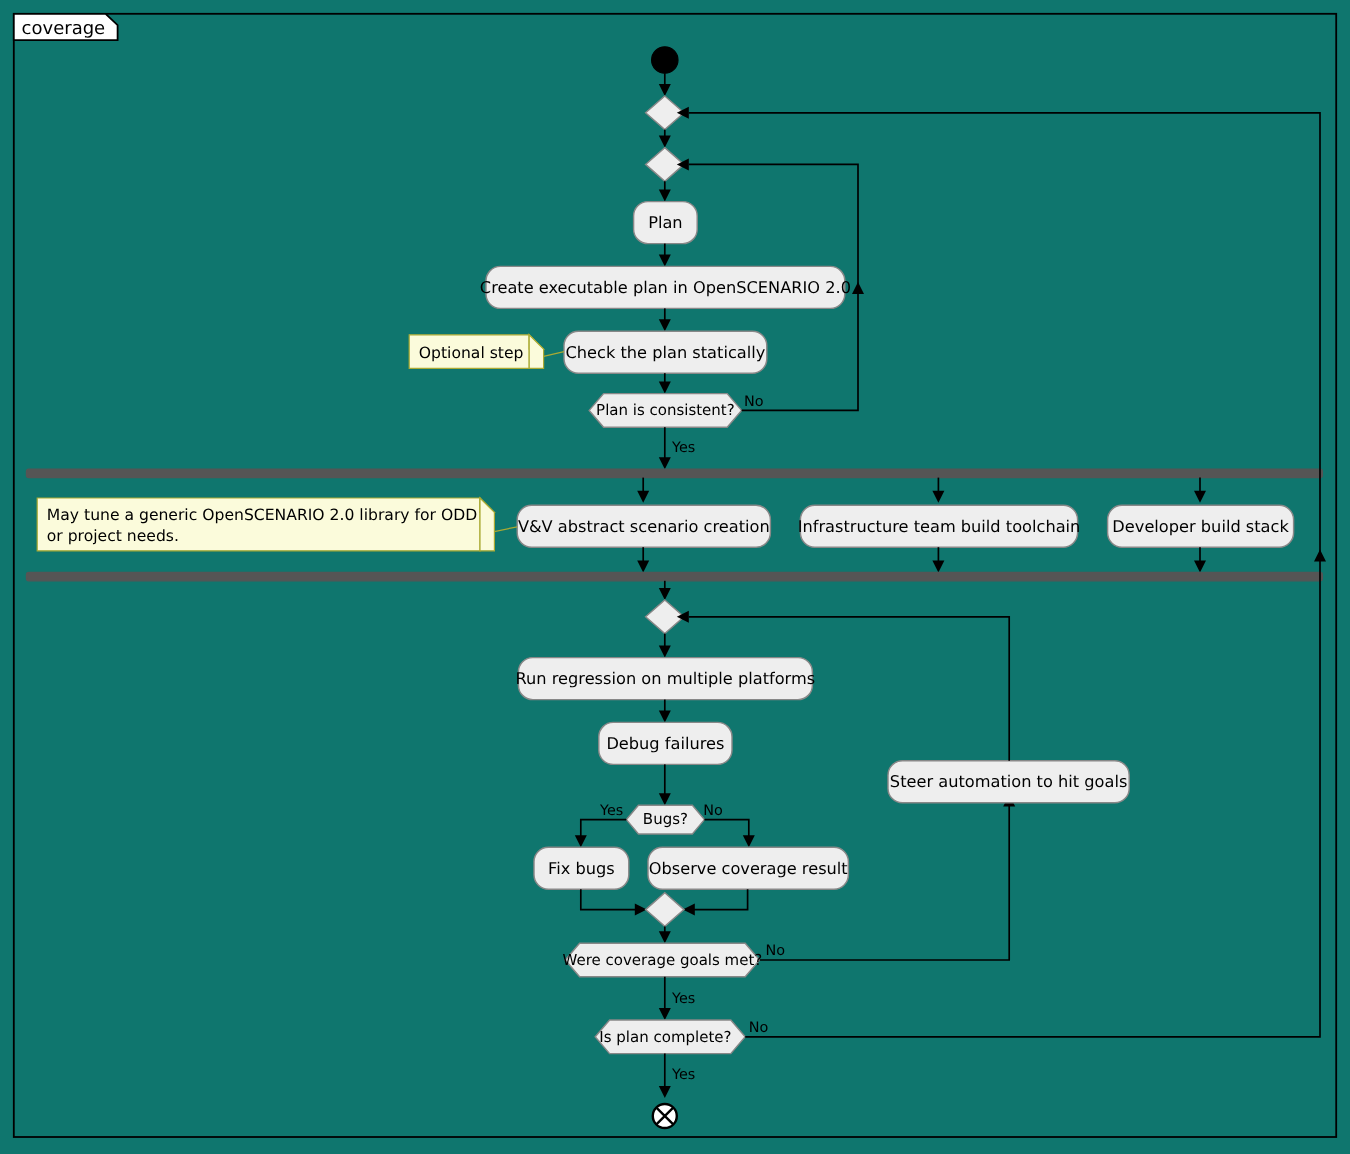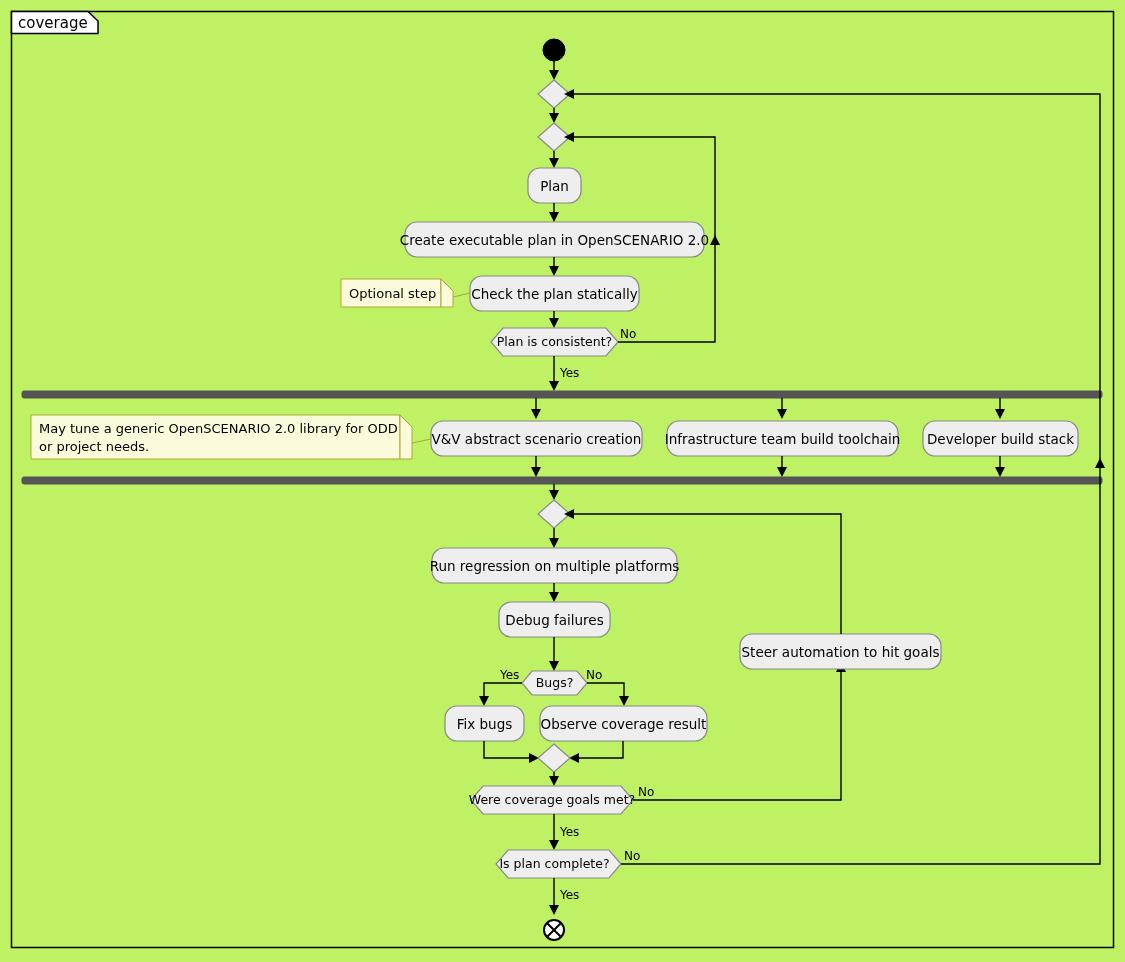--- a/index.html
+++ b/index.html
@@ -4,21 +4,21 @@
 <style>
   html, body {
     margin: 0;
     padding: 0;
     background: #ffffff;
   }
   #canvas {
     position: relative;
     width: 1125px;
     height: 962px;
-    background: #bef264;
+    background: #0f766e;
     font-family: "DejaVu Sans", sans-serif;
     overflow: hidden;
   }
   svg#diagram {
     position: absolute;
     left: 0;
     top: 0;
     width: 1125px;
     height: 962px;
   }

